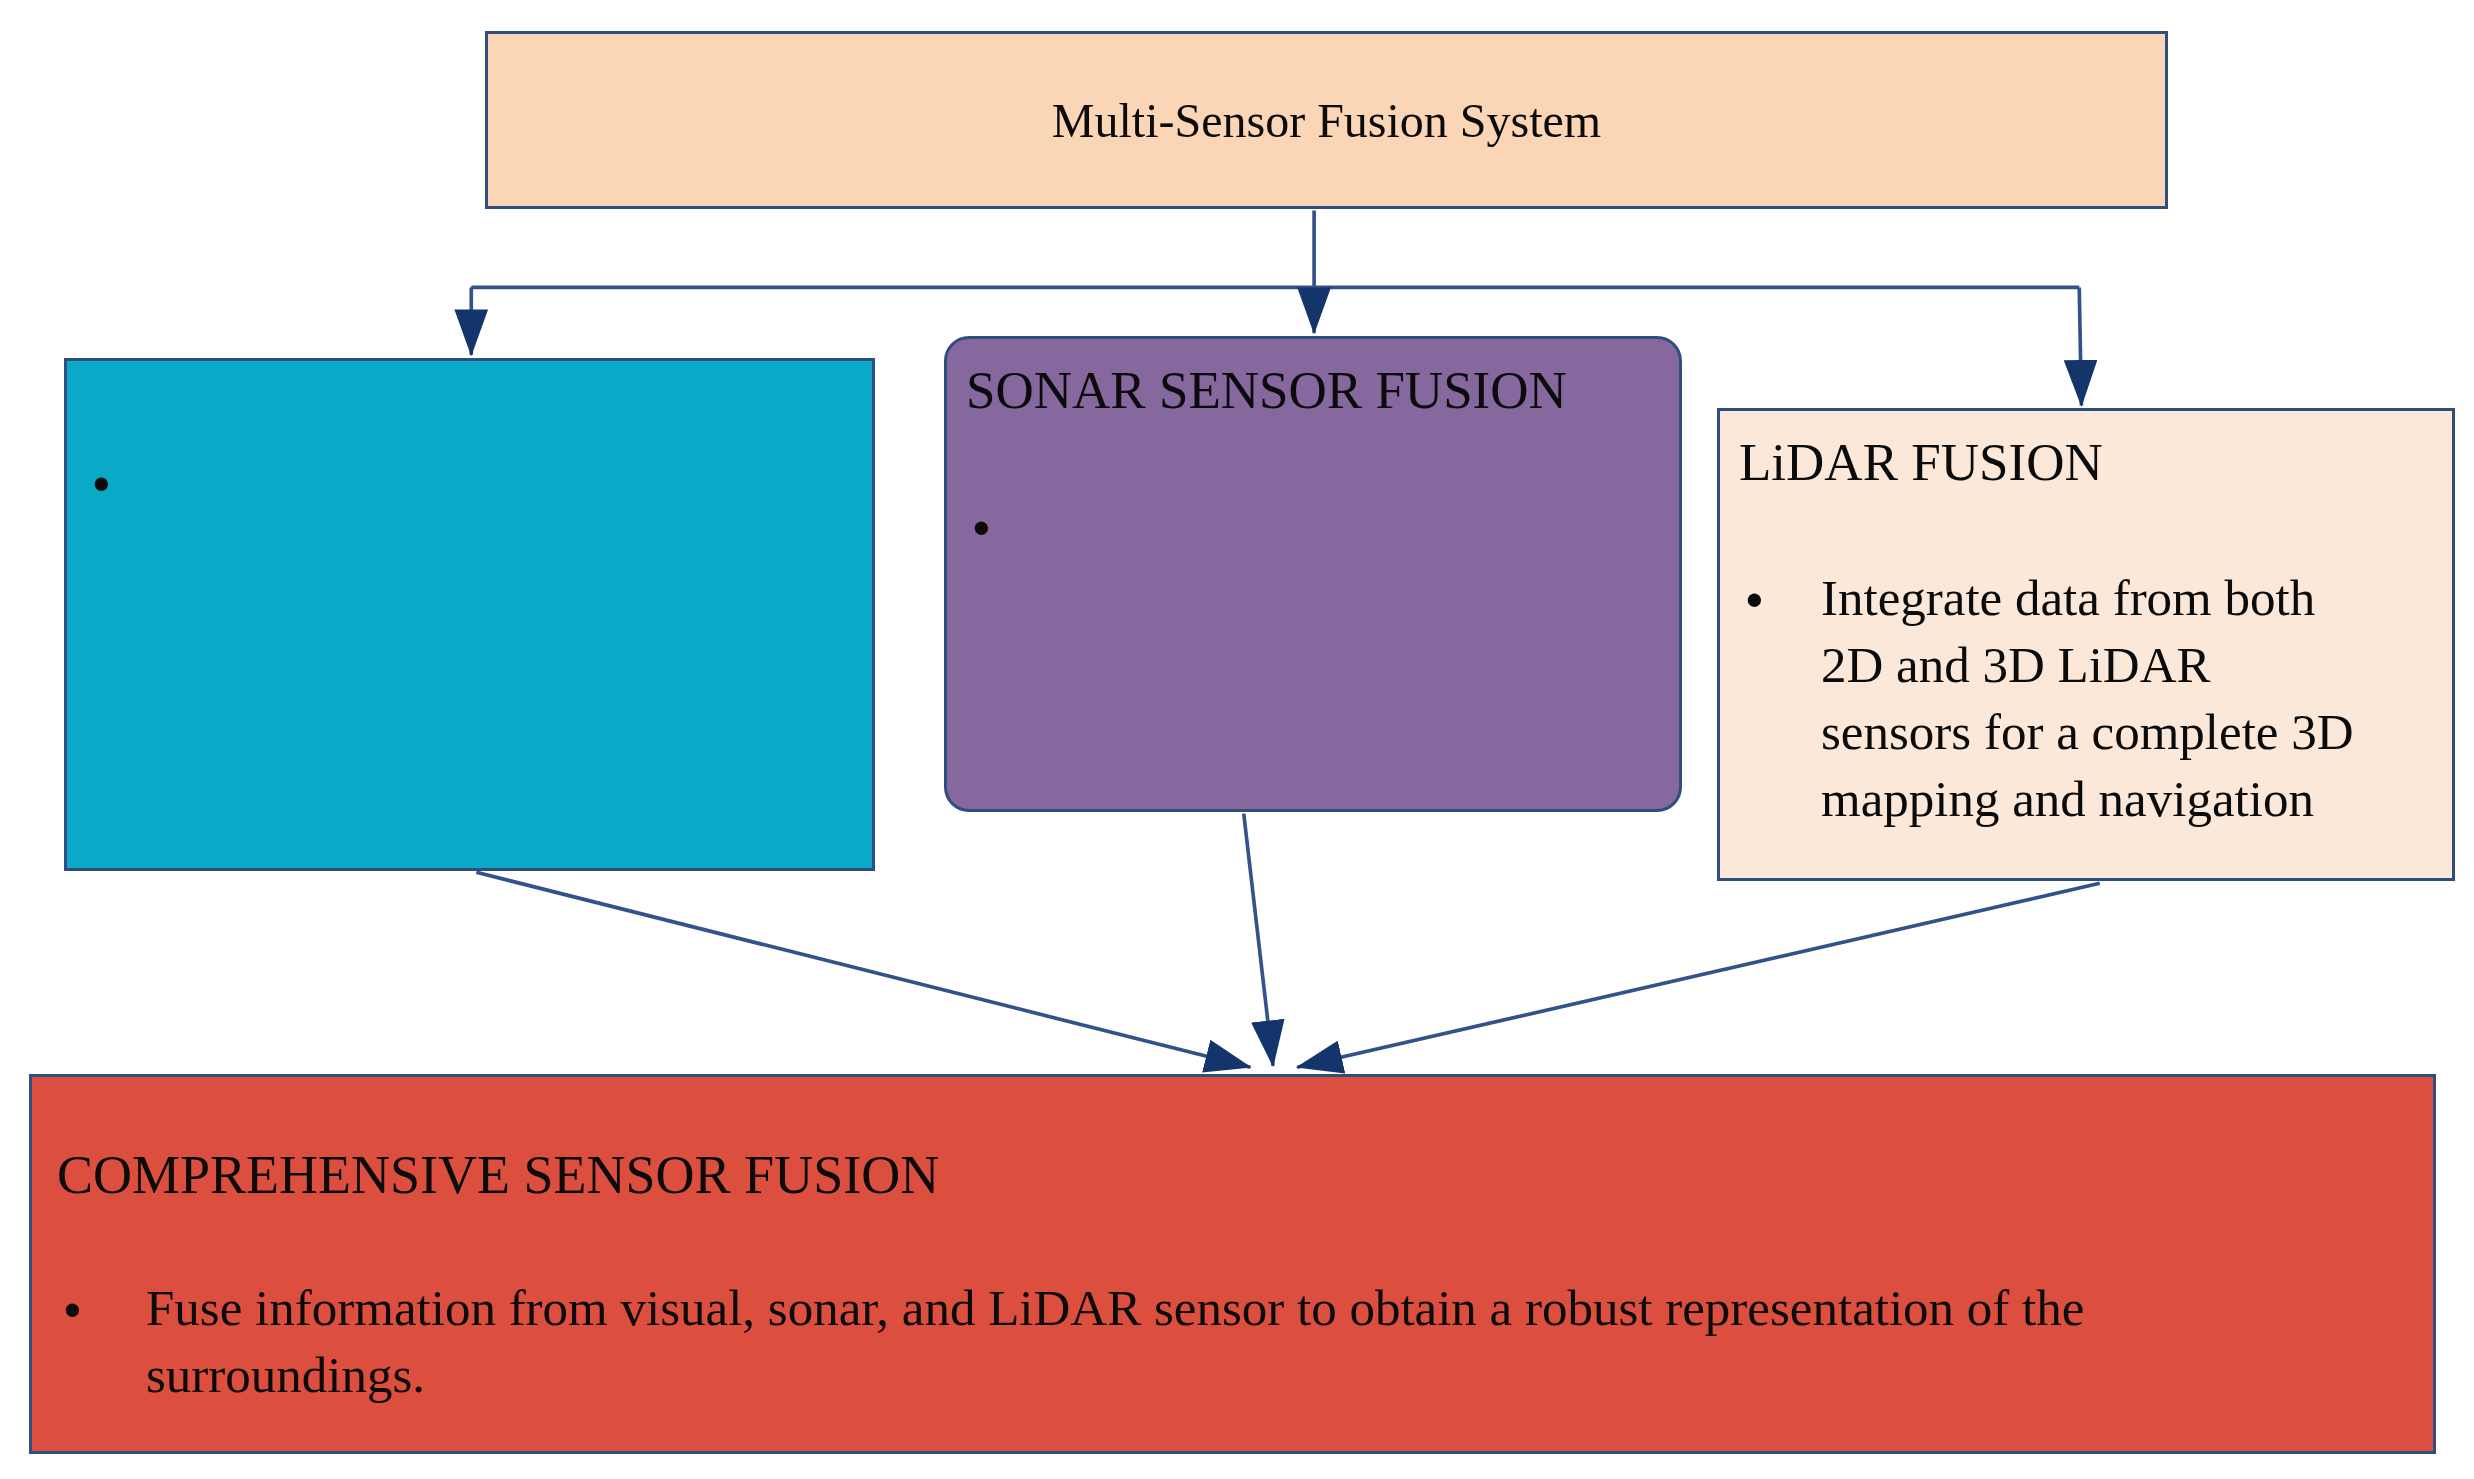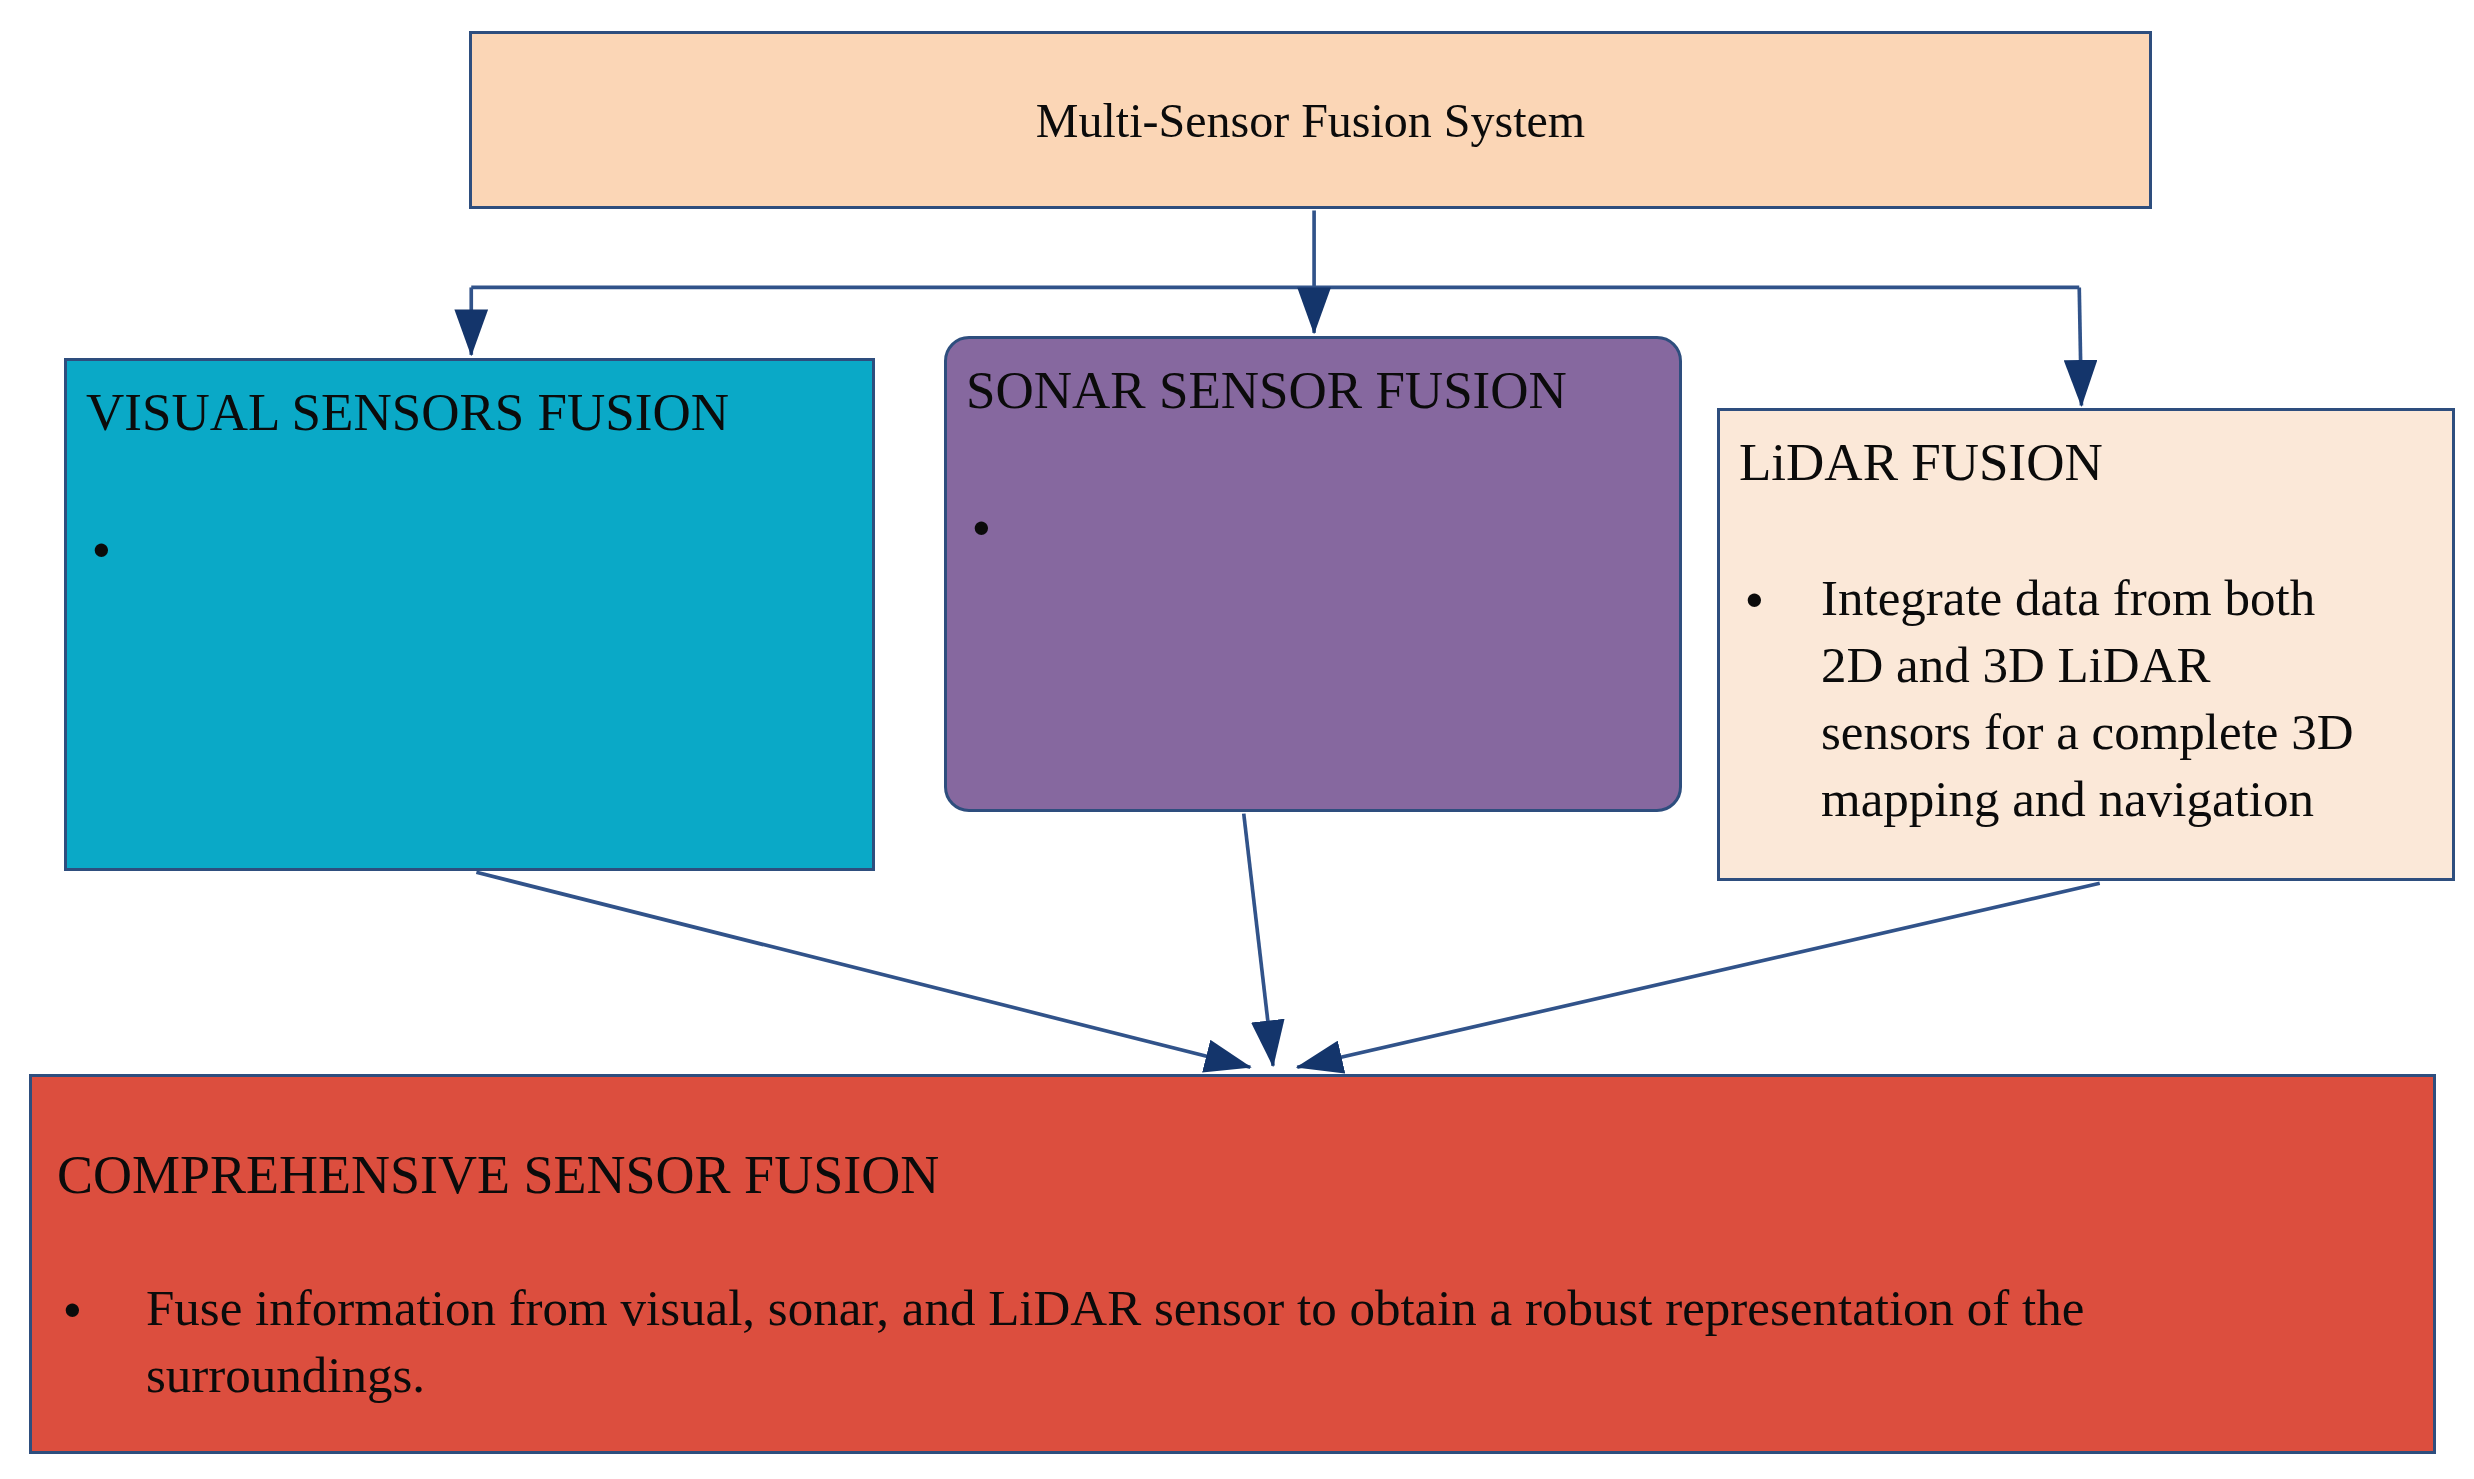--- a/index.html
+++ b/index.html
@@ -12,20 +12,21 @@
     overflow:hidden;
   }
   .box{
     position:absolute;
     border:3.7px solid var(--border,#2e4e7e);
     box-sizing:border-box;
   }
   .box-title-center{
     display:flex;align-items:center;justify-content:center;
     text-align:center;
+    margin-left:16px;
   }
   #box-top{left:469px;top:31px;width:1683px;height:178px;font-size:48px;}
   #box-visual{left:64px;top:358px;width:811px;height:513px;padding:17.6px 19px;}
   #box-sonar{left:944px;top:336px;width:738px;height:476px;padding:17.6px 19px;border-radius:25px;}
   #box-lidar{left:1717px;top:408px;width:738px;height:473px;padding:17.6px 19px;}
   #box-comp{left:29px;top:1074px;width:2407px;height:380px;padding:20.5px 25px;}
   .hdr{
     font-size:53px;line-height:1.25;letter-spacing:0px;white-space:nowrap;
   }
   .hdr-comp{font-size:54px;line-height:1.25;margin-top:44px;white-space:nowrap;}
@@ -63,21 +64,20 @@
     <path class="ln" d="M650 1190 L1706 1456" marker-end="url(#arrow)"></path>
     <path class="ln" d="M1697 1110 L1737 1454" marker-end="url(#arrow)"></path>
     <path class="ln" d="M2865 1205 L1770 1456" marker-end="url(#arrow)"></path>
   </svg>
 
   <div id="box-top" class="box box-title-center" style="background-color: rgb(251, 214, 182);">
     <span>Multi-Sensor Fusion System</span>
   </div>
 
   <div id="box-visual" class="box" style="background-color: rgb(10, 169, 199);">
-    <div class="hdr">VISUAL SENSORS FUSION</div>
     <div class="bullet-row mid">
       <span class="bullet-glyph">●</span>
     </div>
   </div>
 
   <div id="box-sonar" class="box" style="background-color: rgb(134, 104, 159);">
     <div class="hdr">SONAR SENSOR FUSION</div>
     <div class="bullet-row mid">
       <span class="bullet-glyph">●</span>
     </div>

